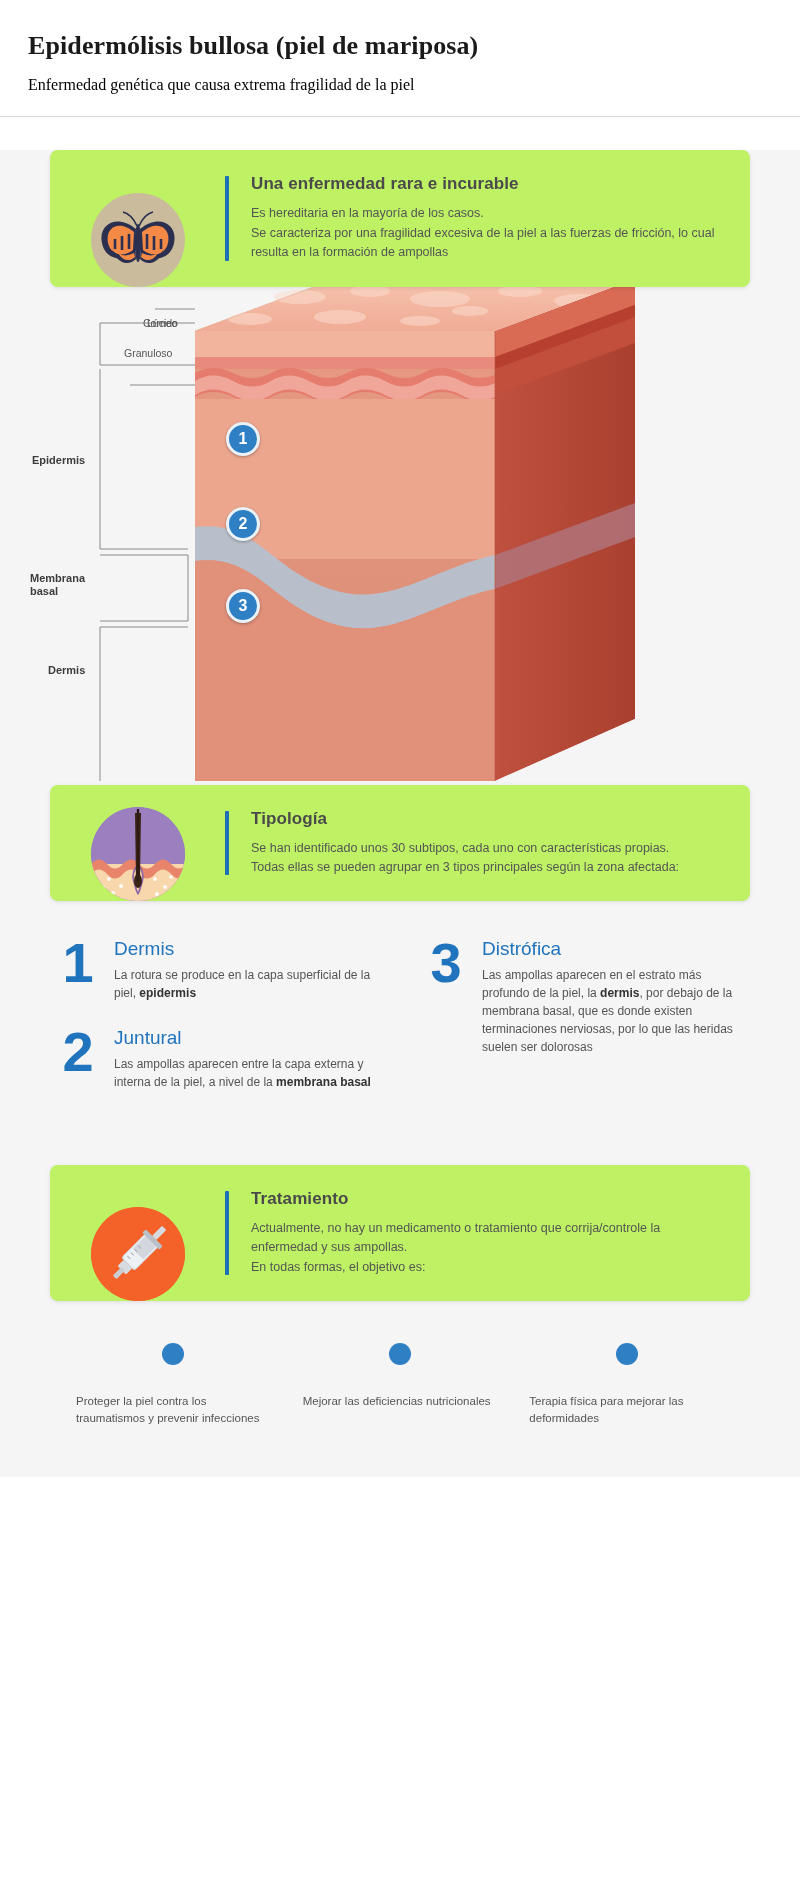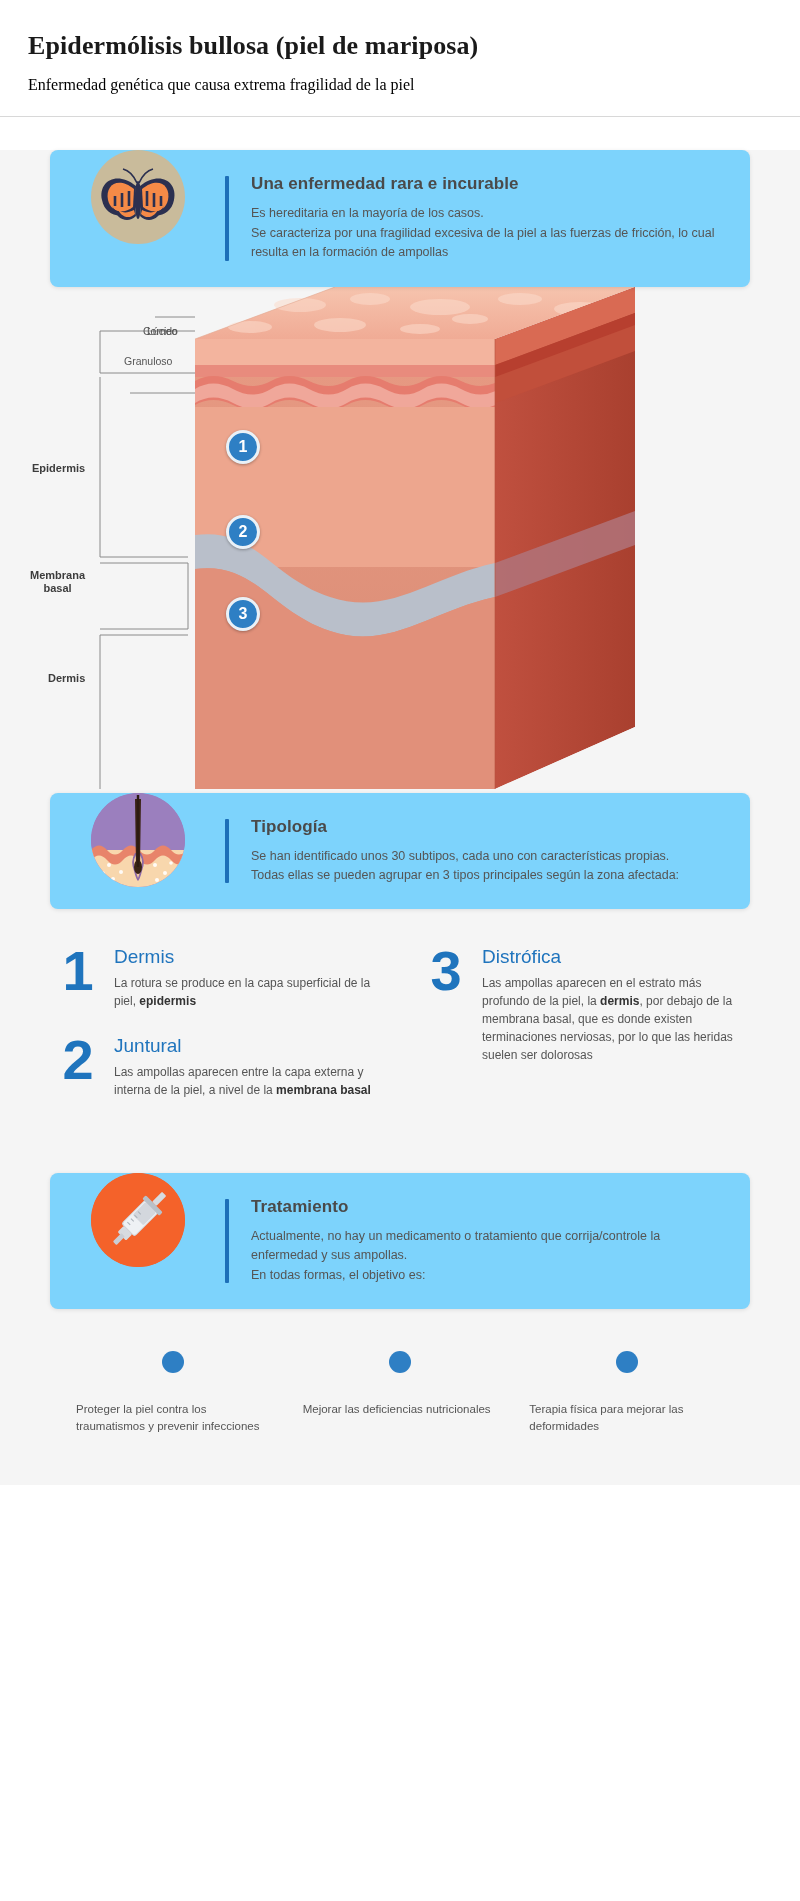--- a/index.html
+++ b/index.html
@@ -24,26 +24,26 @@
     font-size: 16px; font-weight: normal; color: #000000;
     margin-top: 14px; line-height: 1.2;
   }
   .header-rule { height: 1px; background: #d8d8d8; width: 100%; }
 
   
   .body-area { background: #f5f5f5; padding-bottom: 50px; position: relative; }
 
   
   .card {
-    background: #7dd3fc;
+    background: #bef264;
     border-radius: 8px;
     box-shadow: 0 1px 4px rgba(0,0,0,.10);
-    margin: 12px 50px;
+    margin: 4px 50px;
     display: flex;
-    align-items: flex-start;
+    align-items: flex-end;
     position: relative;
     z-index: 5;
   }
   .card-icon-wrap {
     width: 175px; flex: 0 0 175px;
     display: flex; align-items: center; justify-content: center;
   }
   .card-accent { width: 4px; background: #1d6fb8; align-self: stretch; margin: 26px 0; border-radius: 1px; }
   .card-text { padding: 24px 26px 24px 22px; flex: 1; }
   .card-title {
@@ -225,21 +225,21 @@
         </g>
 
         <line x1="155" y1="40" x2="195" y2="40" stroke="#8a8a8a" stroke-width="1"></line>
       </svg>
 
       <div class="dg-label small" style="left:143px; top:48px;">Corneo</div>
       <div class="dg-label small" style="left:147px; top:48px;text-align:center;">Lúcido</div>
       <div class="dg-label small" style="left:124px; top:78px;">Granuloso</div>
 
       <div class="dg-label bold" style="left:32px; top:185px;">Epidermis</div>
-      <div class="dg-label bold" style="left:30px; top:292px; white-space:pre-line; text-align:center;">Membrana
+      <div class="dg-label bold" style="left:30px; top:303px; white-space:pre-line; text-align:left;">Membrana
 basal</div>
       <div class="dg-label bold" style="left:48px; top:395px;">Dermis</div>
 
       <div class="badge" style="left:226px; top:153px;">1</div>
       <div class="badge" style="left:226px; top:238px;">2</div>
       <div class="badge" style="left:226px; top:320px;">3</div>
     </div>
 
     <div class="card" style="margin-top:-14px;">
       <div class="card-icon-wrap">

